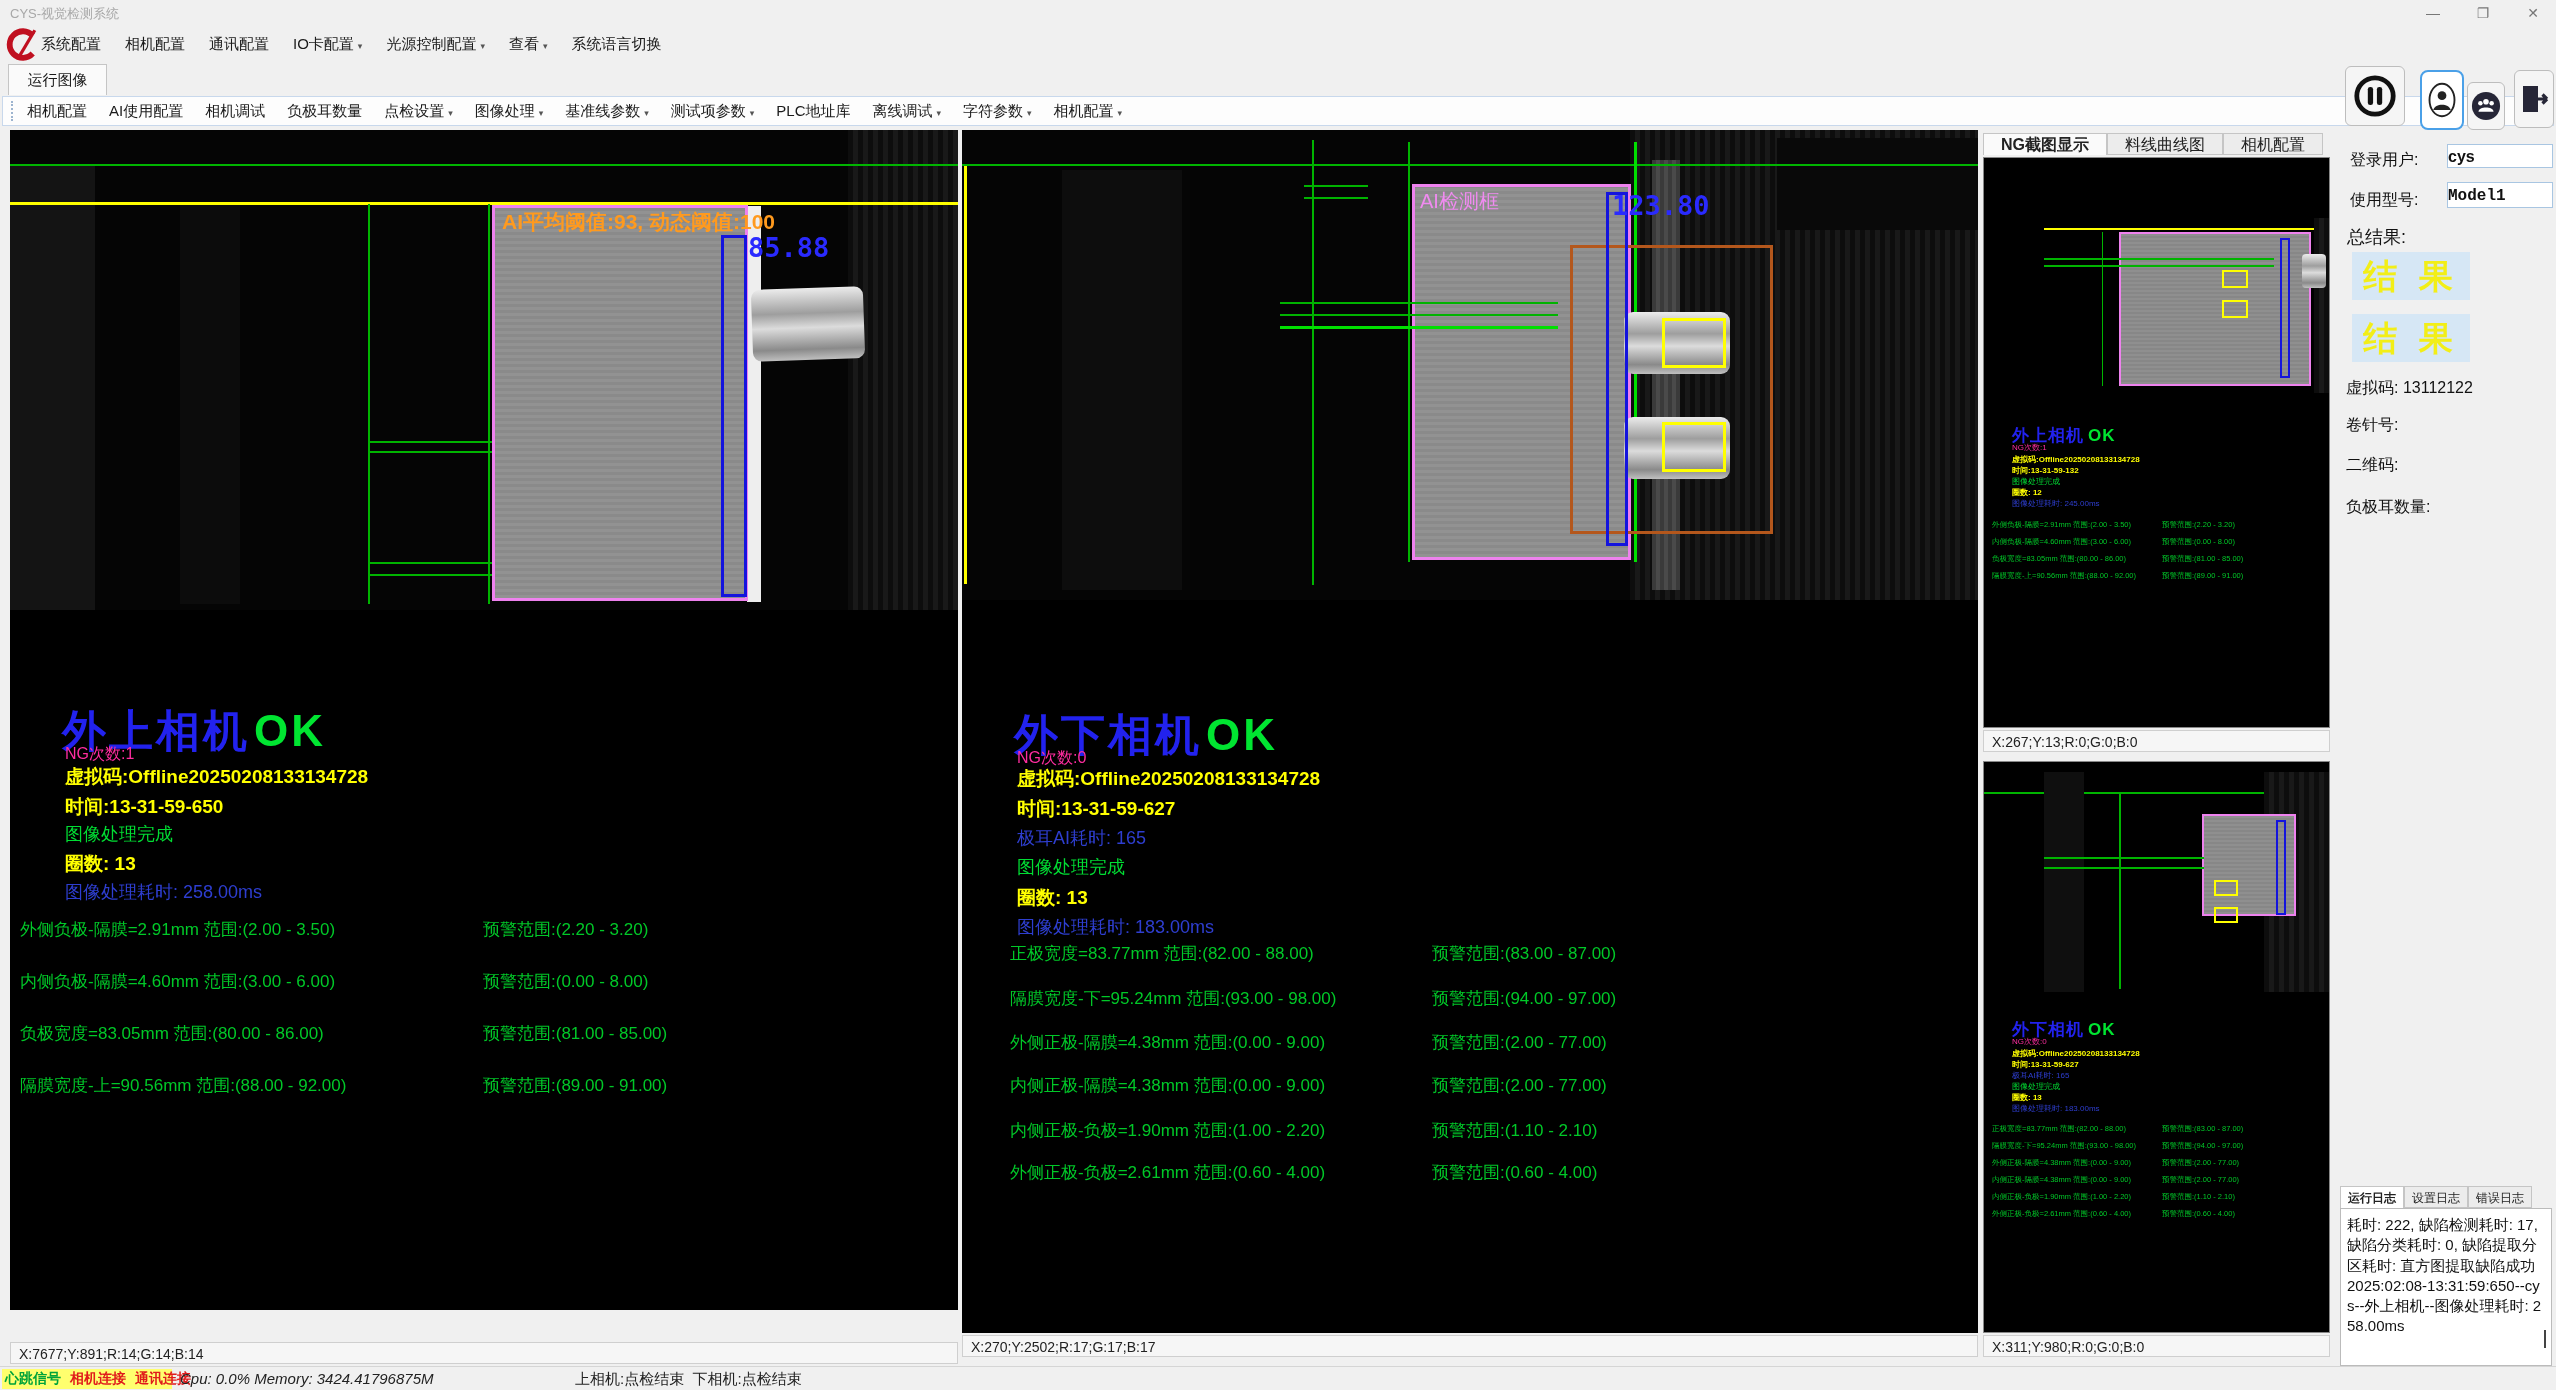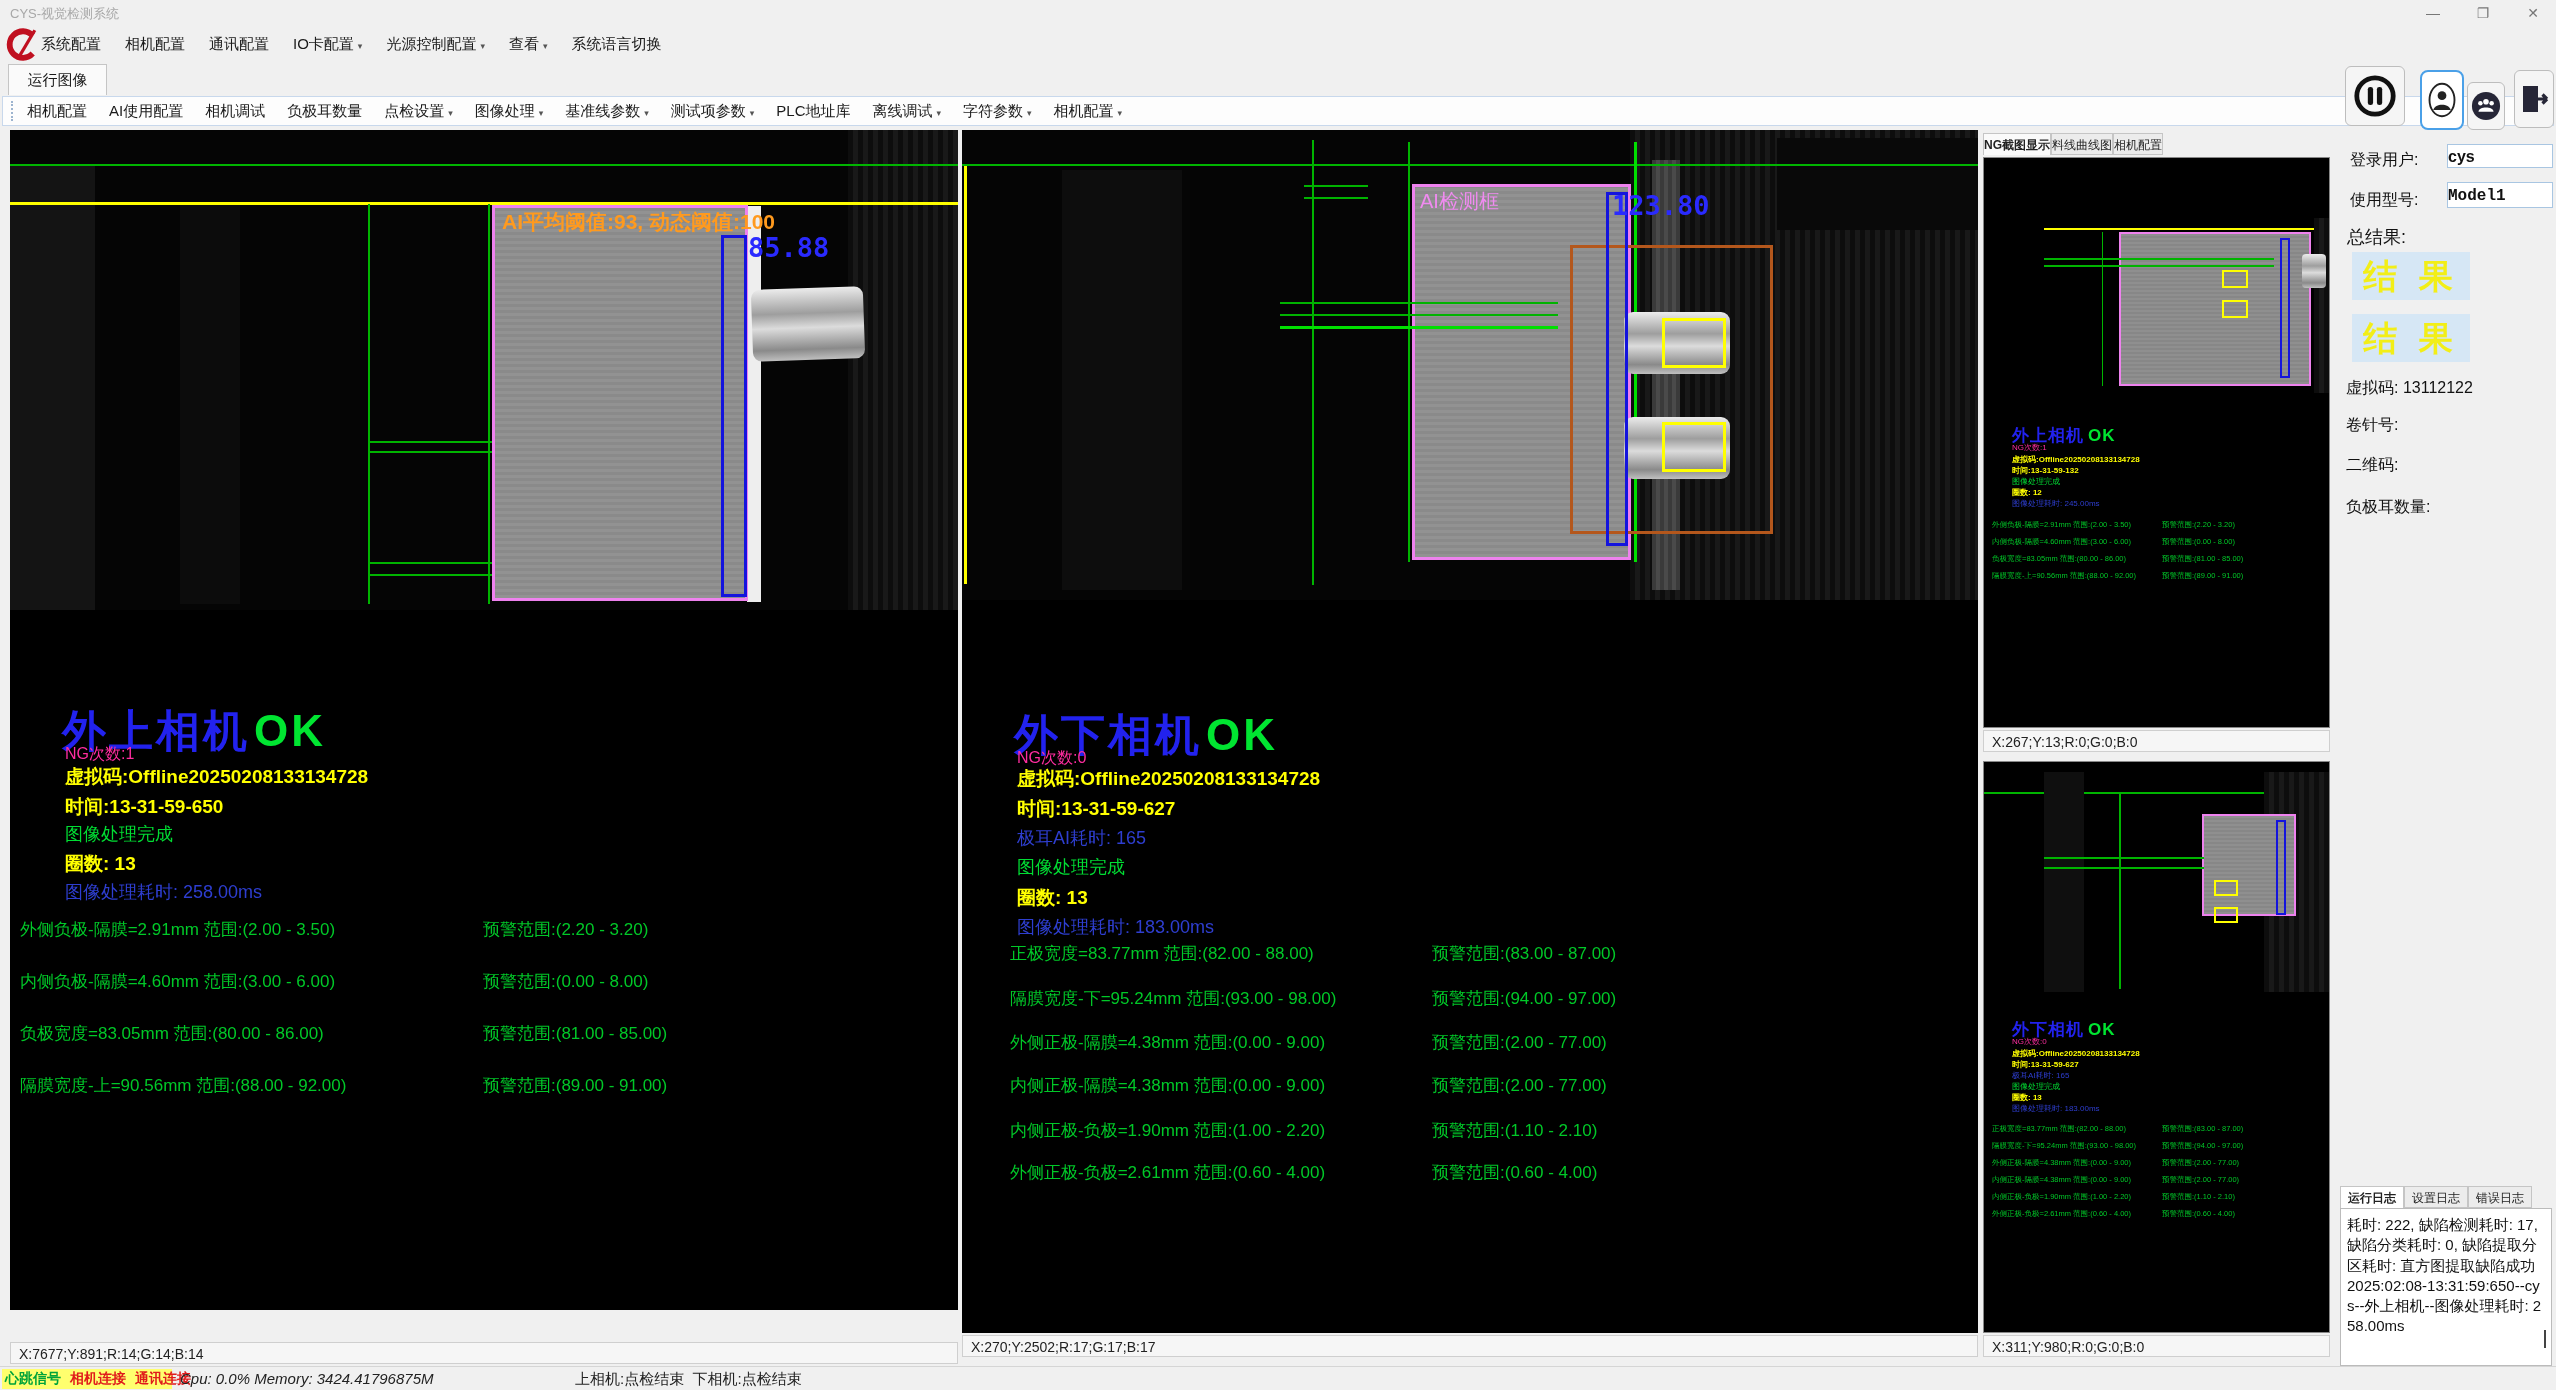--- a/index.html
+++ b/index.html
@@ -58,21 +58,21 @@
   .c-green{color:#00dd33;font-size:18px;}
   .c-blue{color:#2e3ed0;font-size:18px;}
   .meas-row{position:absolute;left:0;width:100%;height:20px;font-size:17px;color:#00c828;white-space:pre;}
   .meas-left{position:absolute;left:10px;}
   .meas-warn{position:absolute;left:473px;}
   .mid .meas-left{left:48px;}
   .mid .meas-warn{left:470px;}
 
   
   .ng-tabs{position:absolute;left:1983px;top:133px;display:flex;height:22px;}
-  .ng-tab{font-size:12px;color:#222;padding:0 0;line-height:22px;background:#ececec;border:1px solid #c5c5c5;white-space:nowrap;cursor:default;}
+  .ng-tab{font-size:16px;color:#222;padding:0 17px;line-height:22px;background:#ececec;border:1px solid #c5c5c5;white-space:nowrap;cursor:default;}
   .ng-tab.active{background:#fafafa;border-bottom:none;font-weight:bold;}
   .mini .cam-title{left:28px;font-size:17px;letter-spacing:1px;}
   .mini .ng-count{left:28px;font-size:8px;}
   .mini .info-line{left:28px;}
   .mini .c-yellow{font-size:8px;}
   .mini .c-green{font-size:8px;}
   .mini .c-blue{font-size:8px;}
   .mini .meas-row{font-size:7.5px;}
   .mini .meas-left{left:8px;}
   .mini .meas-warn{left:178px;}

